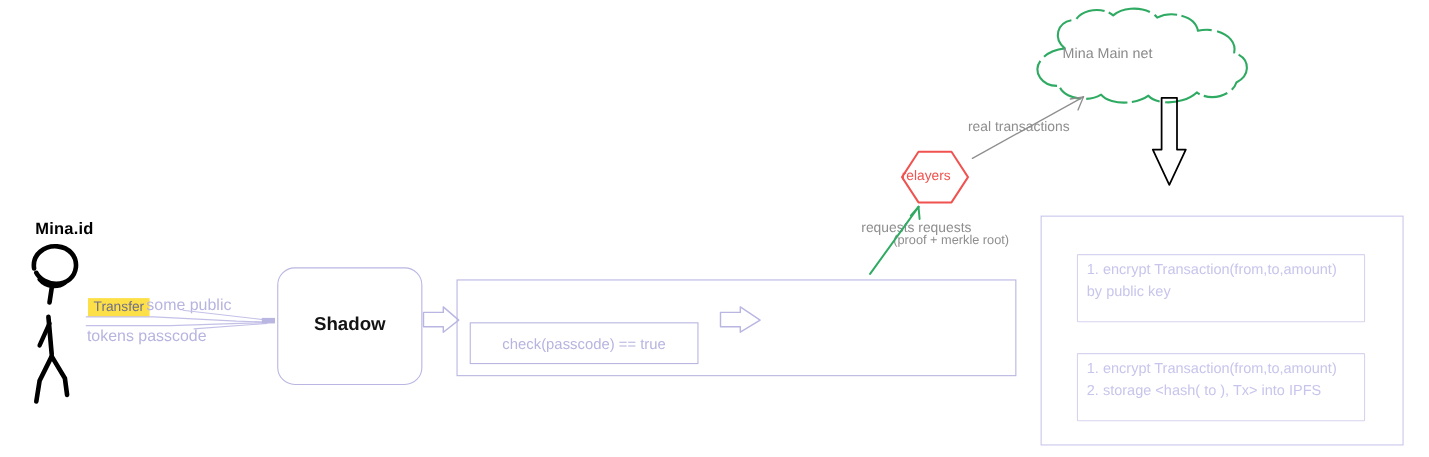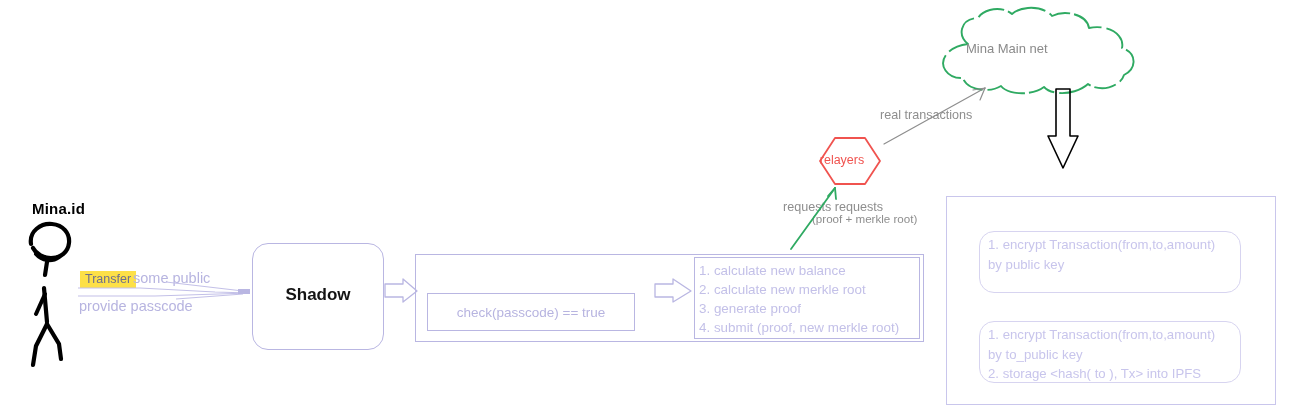--- a/index.html
+++ b/index.html
@@ -135,21 +135,21 @@
   #ipfs-panel {
     left: 946px; top: 196px;
     width: 330px; height: 209px;
     border: 1.2px solid #c9c6ec;
     box-sizing: border-box;
   }
   .ipfs-card {
     position: absolute;
     width: 262px; height: 62px;
     border: 1.2px solid #d7d4f0;
-    border-radius: 15px;
+    border-radius: 1px;
     box-sizing: border-box;
     padding: 3px 0 0 8px;
   }
   #ipfs-card-1 { left: 32px; top: 34px; }
   #ipfs-card-2 { left: 32px; top: 124px; }
   .ipfs-line {
     color: #c8c5ec;
     font-size: 13.2px;
     line-height: 19.5px;
     white-space: nowrap;
@@ -176,38 +176,32 @@
 
       <path d="M31 76 L22 96" fill="none" stroke="#000" stroke-width="4" stroke-linecap="round"></path>
 
       <path d="M33 106 L22 128 L19 147" fill="none" stroke="#000" stroke-width="4.2" stroke-linecap="round"></path>
       <path d="M33 106 L45 126 L47 141" fill="none" stroke="#000" stroke-width="4.2" stroke-linecap="round"></path>
     </svg>
   </div>
 
   <div class="abs" id="req-transfer-chip">Transfer</div>
   <div class="abs req-line" id="req-tokens">some public</div>
-  <div class="abs req-line" id="req-passcode">provide passcode</div>
+  <div class="abs req-line" id="req-passcode">tokens passcode</div>
 
   <div class="abs" id="shadow-box">
     <div id="shadow-label">Shadow</div>
   </div>
 
   <div class="abs" id="process-frame"></div>
 
   <div class="abs" id="check-box">
     <div id="check-label">check(passcode) == true</div>
   </div>
 
-  <div class="abs" id="steps-box">
-    <div class="step-line">1. calculate new balance</div>
-    <div class="step-line">2. calculate new merkle root</div>
-    <div class="step-line">3. generate proof</div>
-    <div class="step-line">4. submit (proof, new merkle root)</div>
-  </div>
 
   <div class="abs" id="relayers-hex">
     <svg width="64" height="50" viewBox="0 0 64 50">
       <polygon points="17,2 47,2 62,25 47,48 17,48 2,25" fill="none" stroke="#f0534f" stroke-width="1.8" stroke-linejoin="round"></polygon>
     </svg>
     <div id="relayers-label">relayers</div>
   </div>
 
   <div class="abs" id="cloud">
     <svg width="240" height="92" viewBox="0 0 240 92">
@@ -231,21 +225,20 @@
     </svg>
   </div>
 
   <div class="abs" id="ipfs-panel">
     <div class="ipfs-card" id="ipfs-card-1">
       <div class="ipfs-line">1. encrypt Transaction(from,to,amount)</div>
       <div class="ipfs-line">by public  key</div>
     </div>
     <div class="ipfs-card" id="ipfs-card-2">
       <div class="ipfs-line">1. encrypt Transaction(from,to,amount)</div>
-      <div class="ipfs-line">by to_public  key</div>
       <div class="ipfs-line">2. storage &lt;hash(   to  ), Tx&gt; into IPFS</div>
     </div>
   </div>
 
   <svg class="abs" id="wires">
 
     <g>
       <path d="M78 288 L140 288 L215 292 L250 293" fill="none" stroke="#c3c0e8" stroke-width="1.1"></path>
       <path d="M78 296 L155 296 L218 294 L250 293" fill="none" stroke="#c3c0e8" stroke-width="1.1"></path>
       <path d="M166 282 L243 291" fill="none" stroke="#c3c0e8" stroke-width="1"></path>

